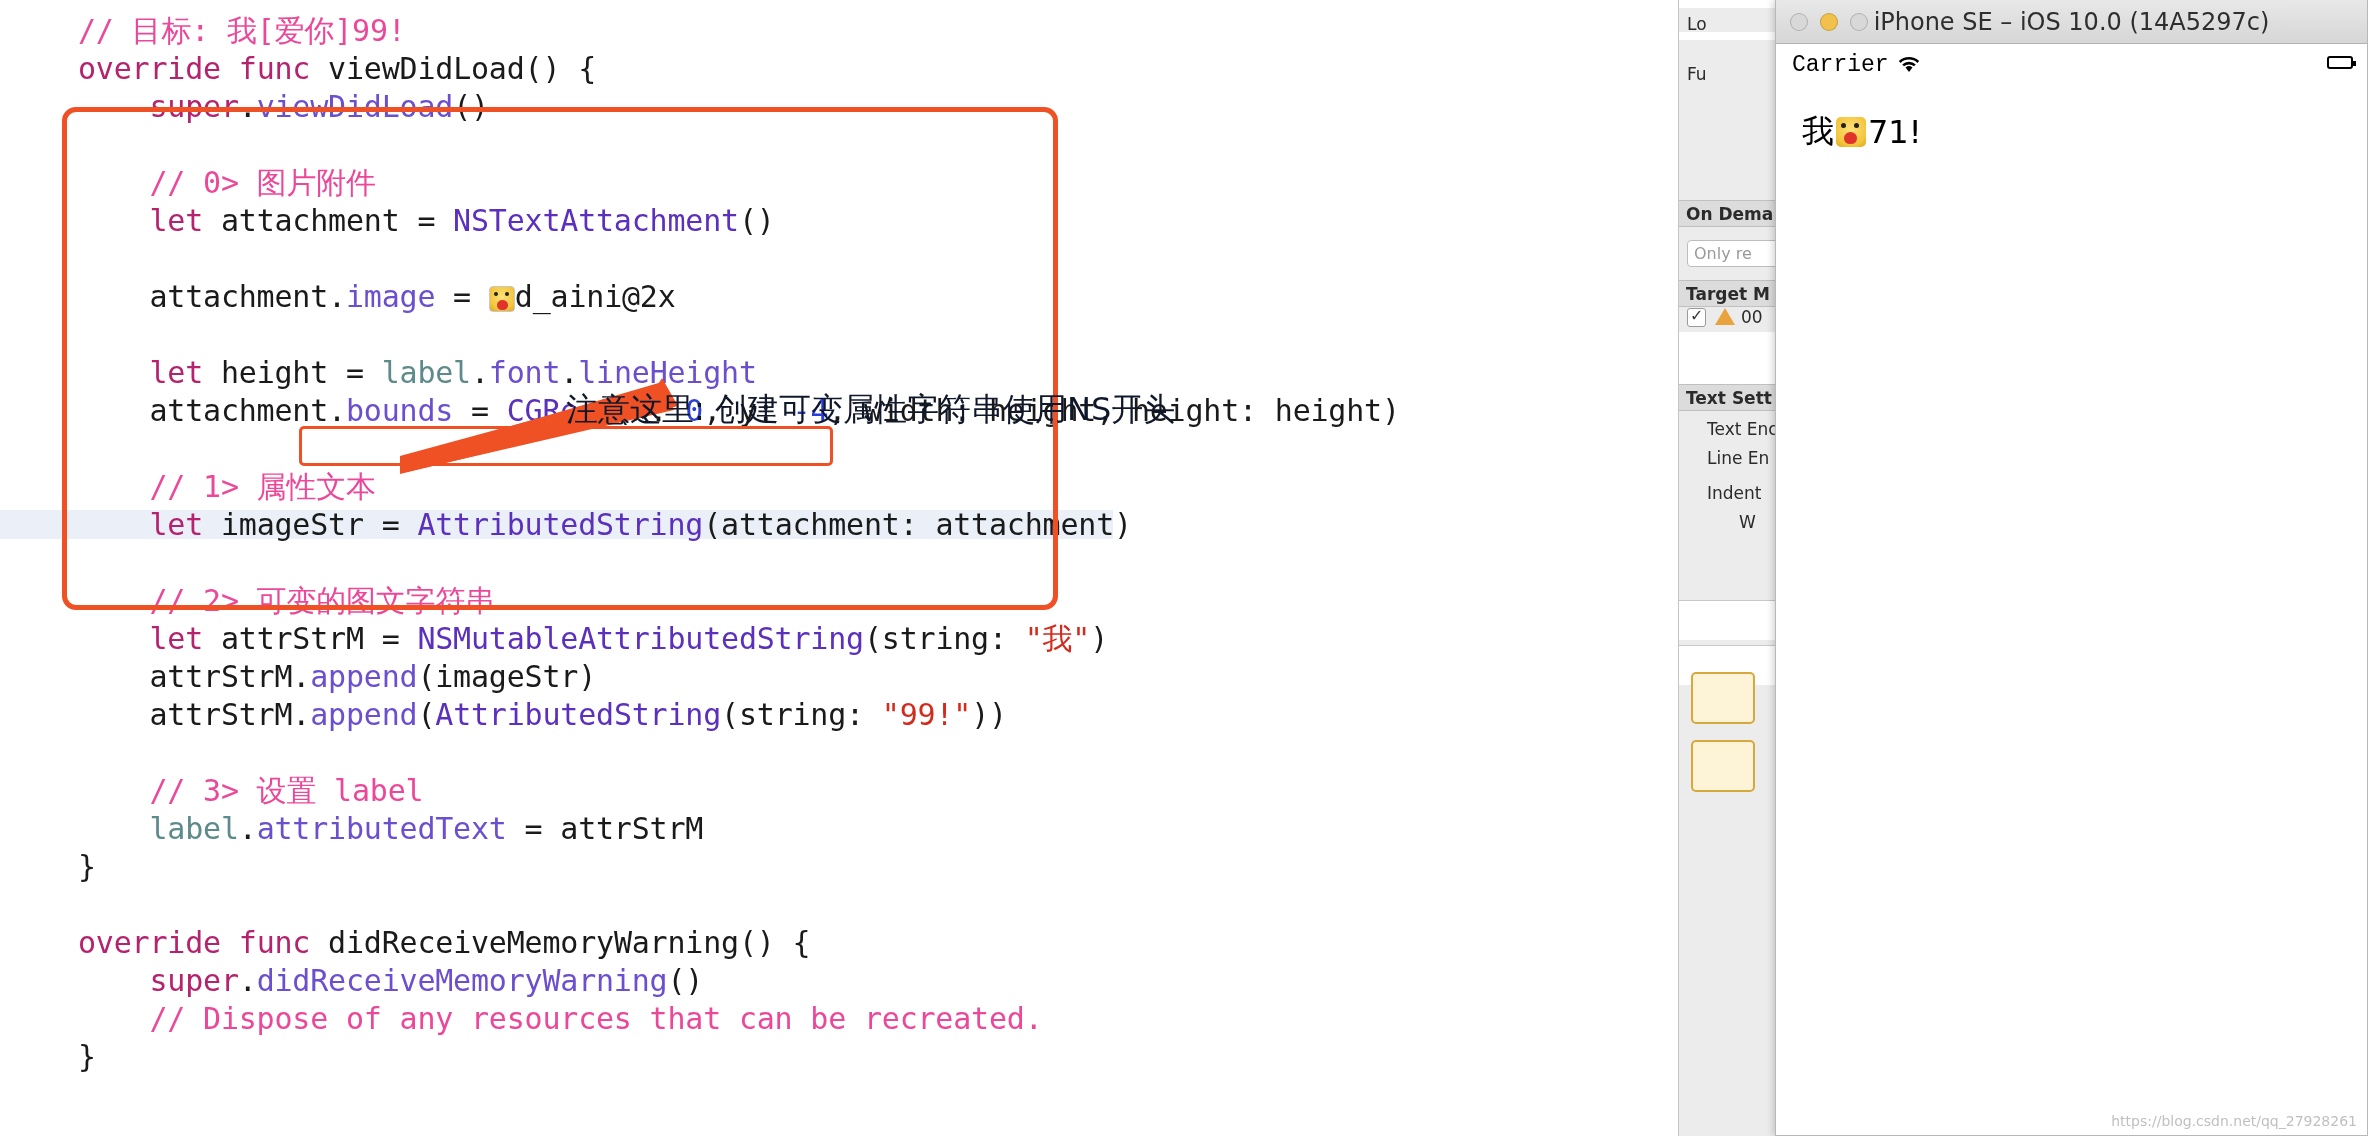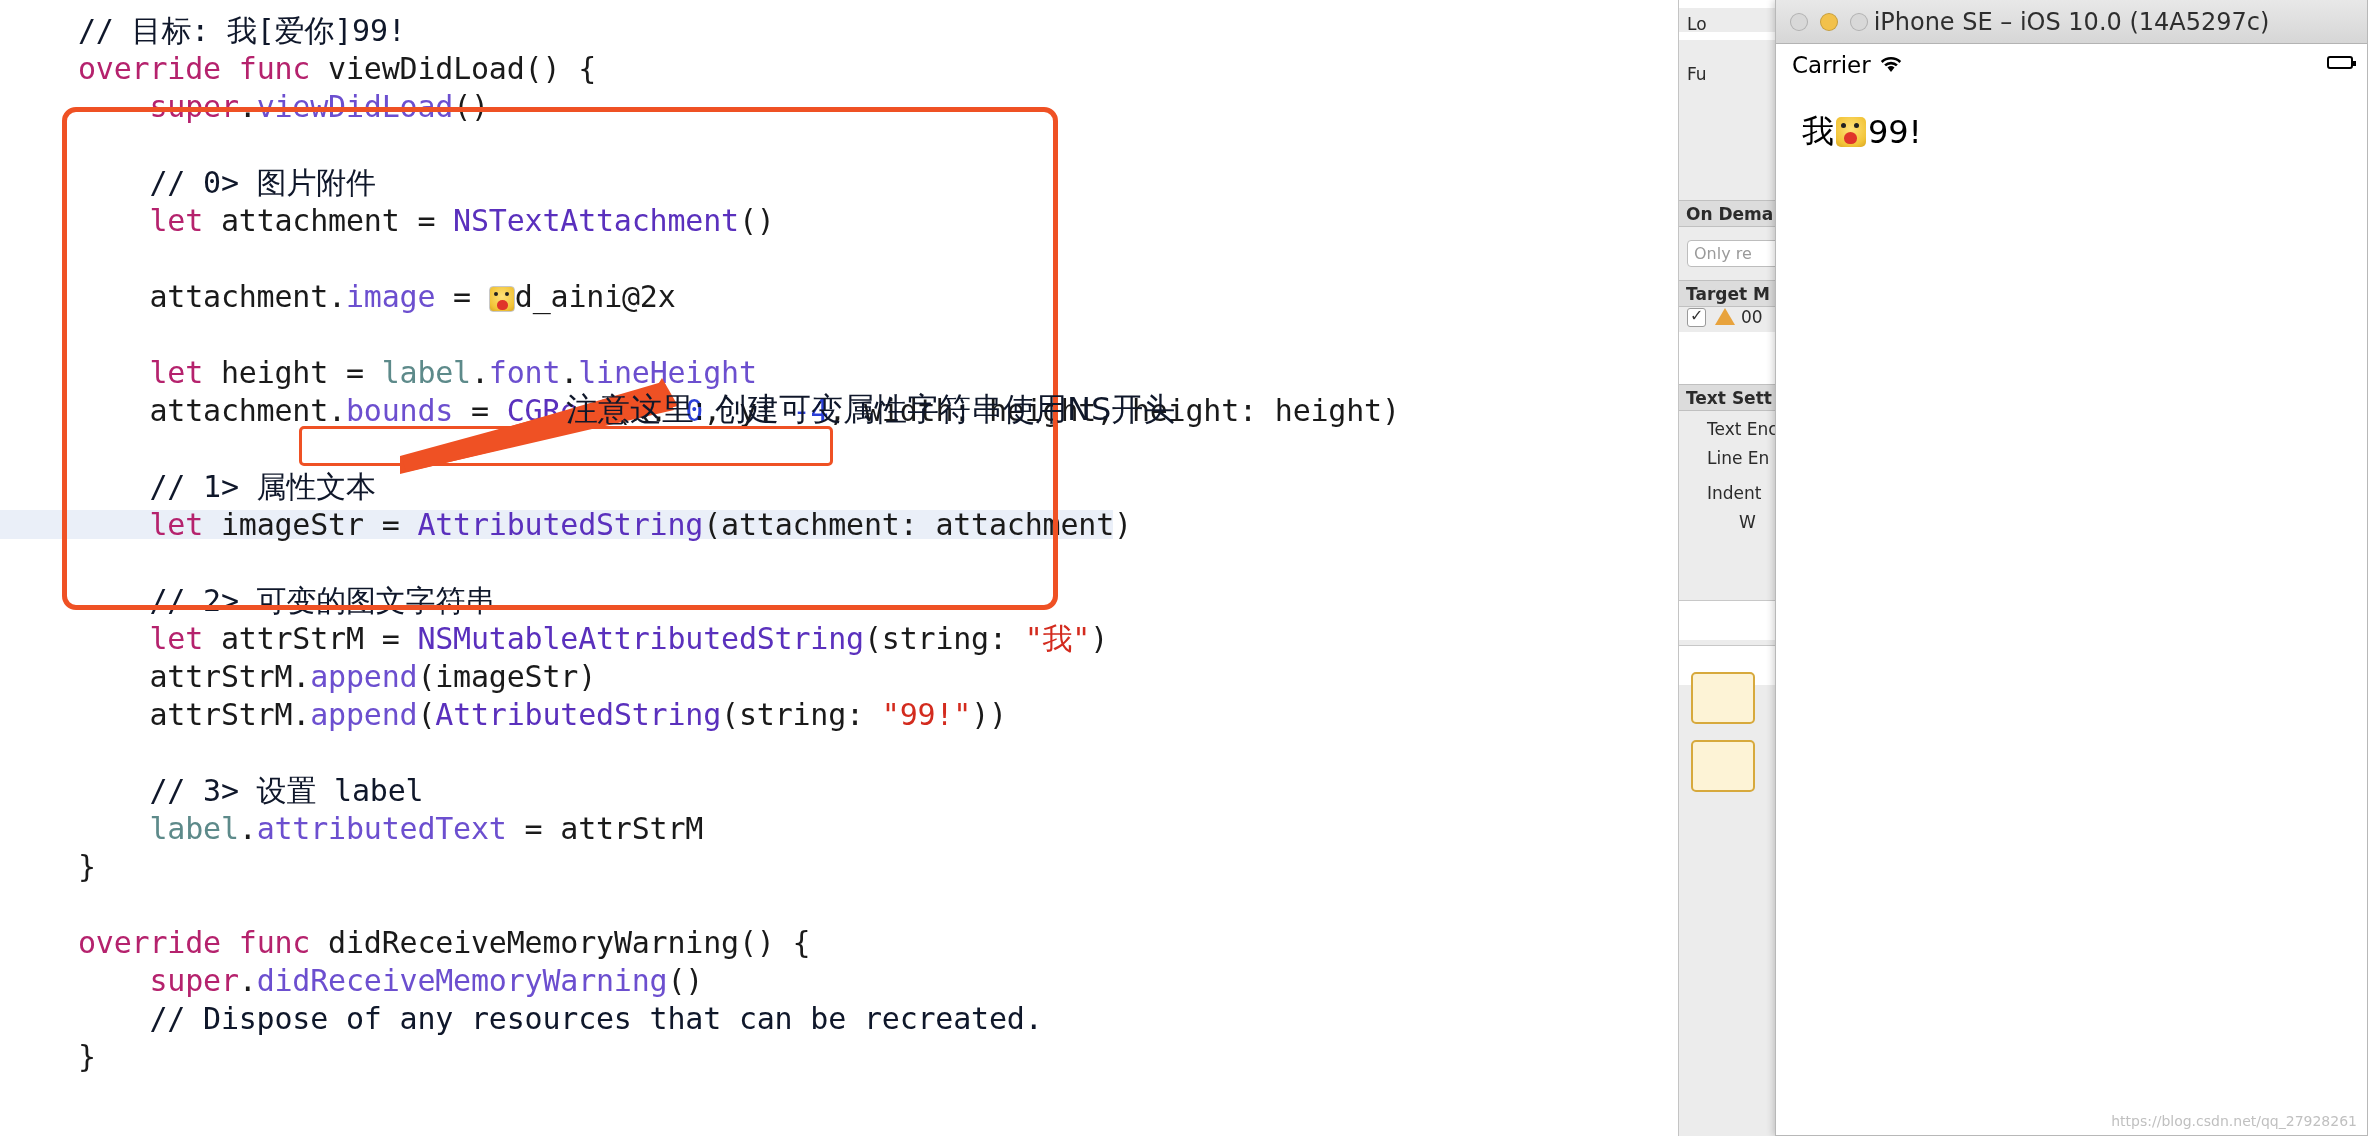--- a/index.html
+++ b/index.html
@@ -22,21 +22,21 @@
     position: absolute;
     left: 78px; top: 12px;
     font-family: "DejaVu Sans Mono", "Liberation Mono", monospace;
     font-size: 30px;
     line-height: 38px;
     white-space: pre;
     letter-spacing: -0.2px;
   }
   .ln { height: 38px; white-space: pre; }
   .kw   { color: #b5226d; }
-  .com  { color: #0f172a; }
+  .com  { color: #ec4899; }
   .type { color: #5a30bd; }
   .prop { color: #6c4fcf; }
   .plain{ color: #1a1a1a; }
   .num  { color: #2b3fd8; }
   .str  { color: #d32b1e; }
   .localv { color: #5d8a8a; }
 
   
   #current-line-band {
     position: absolute; left: 0; top: 510px;
@@ -194,20 +194,21 @@
     text-align: center;
     font-size: 24px; color: #2e2e2e;
     pointer-events: none;
   }
   #sim-statusbar {
     height: 42px;
     display: flex; align-items: center;
     padding: 12px 16px;
     font-size: 23px; color: #000;
     position: relative;
+    font-family: Liberation Mono, monospace;
   }
   #sim-carrier { display: flex; align-items: center; gap: 8px; }
   #sim-time { position: absolute; left: 0; right: 0; text-align: center; font-weight: bold; font-size: 23px;}
   #sim-battery {
     position: absolute; right: 14px; top: 12px;
     width: 26px; height: 13px;
     border: 2px solid #000; border-radius: 3px;
   }
   #sim-battery::after {
     content: ""; position: absolute; right: -5px; top: 3px;
@@ -328,21 +329,21 @@
           <path d="M1.8 5 A15 15 0 0 1 22.2 5 L20.4 6.9 A12.4 12.4 0 0 0 3.6 6.9 Z" fill="#000"></path>
         </svg>
       </div>
       <div id="sim-battery"></div>
     </div>
 
     <div id="sim-screen">
       <div id="sim-label">
         <span>我</span>
         <span class="label-emoji"></span>
-        <span>99!</span>
+        <span>71!</span>
       </div>
 
       <svg id="sim-cursor" width="26" height="38" viewBox="0 0 26 38" style="position:absolute; left:160px; top:120px;">
         <polygon points="1,1 1,27 8,20.5 13,32 18,29.5 13.5,18.5 22,18" fill="#2b2b2b" stroke="#fff" stroke-width="1.5"></polygon>
       </svg>
     </div>
 
     <div id="watermark">https://blog.csdn.net/qq_27928261</div>
   </div>
 

